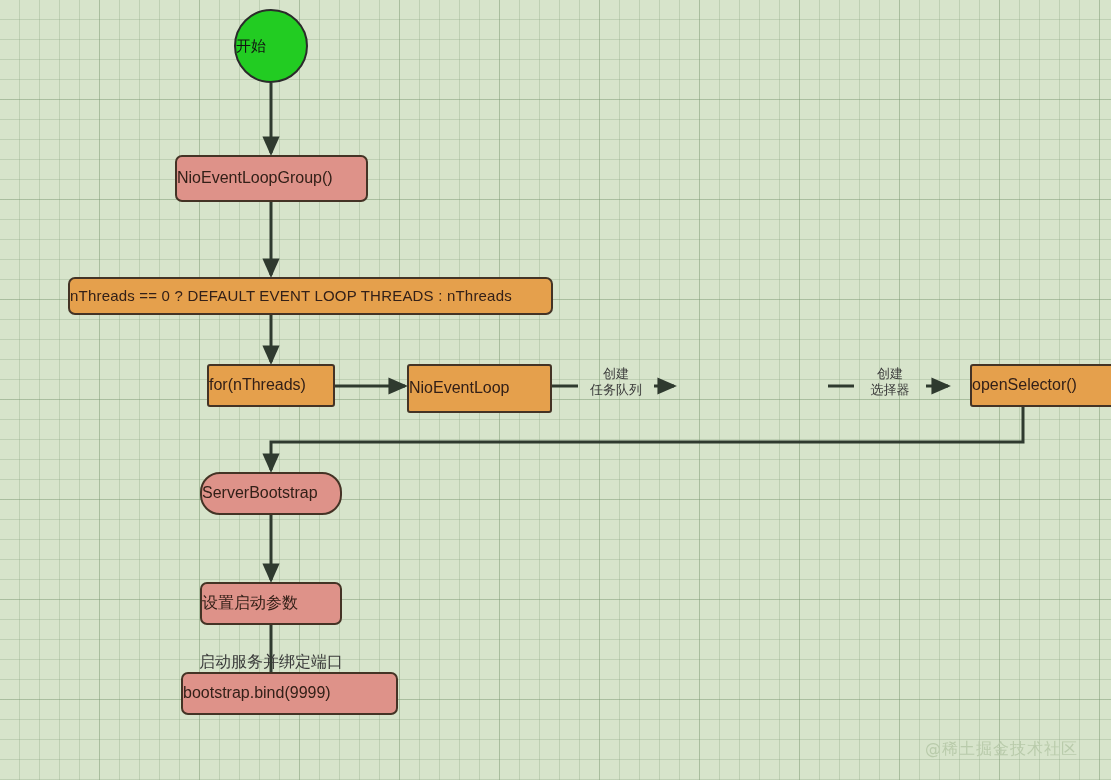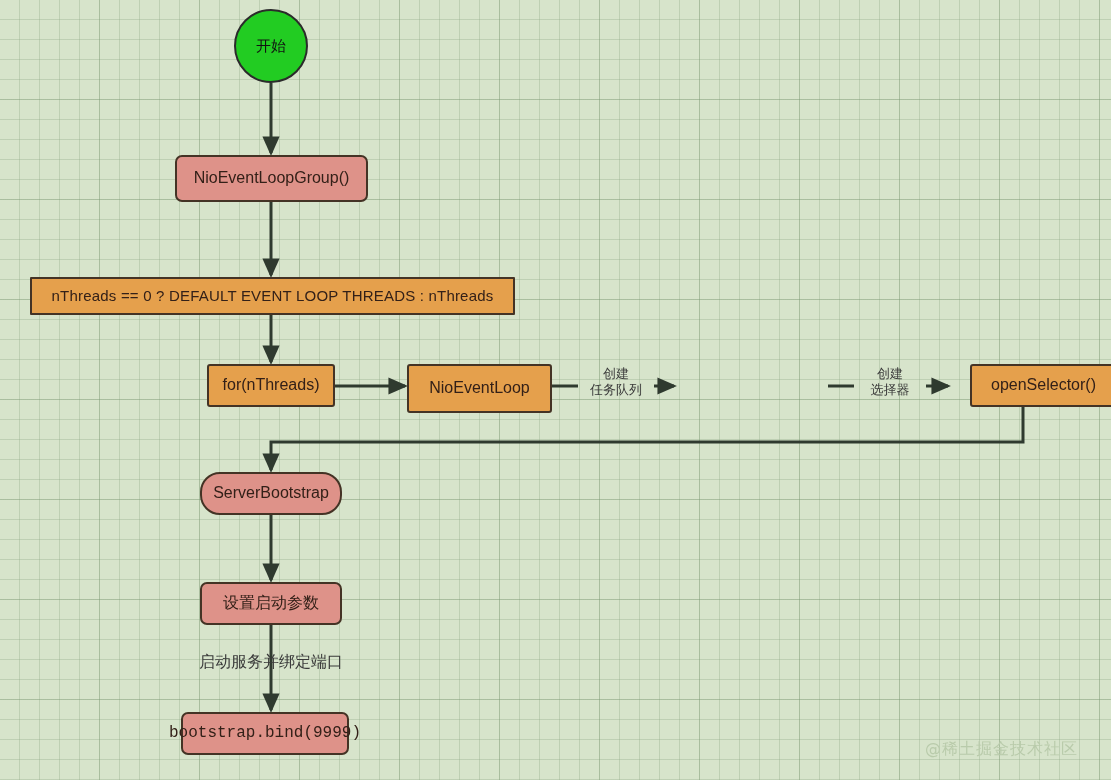--- a/index.html
+++ b/index.html
@@ -33,21 +33,21 @@
     left: 0; top: 0;
     width: 1111px;
     height: 780px;
     pointer-events: none;
   }
   .node {
     position: absolute;
     box-sizing: border-box;
     display: flex;
     align-items: center;
-    justify-content: center;
+    justify-content: flex-start;
     text-align: center;
     color: #332018;
     border: 2px solid #443325;
     line-height: 1.15;
   }
   .node-start {
     border-radius: 50%;
     background: #22cc22;
     border: 2px solid #2b2b2b;
     font-size: 15px;
@@ -58,23 +58,24 @@
     border-radius: 7px;
     font-size: 16px;
   }
   .node-orange {
     background: #e5a04c;
     border-radius: 3px;
     font-size: 16px;
   }
   .node-orange-wide {
     background: #e5a04c;
-    border-radius: 1px;
+    border-radius: 7px;
     font-size: 15px;
     letter-spacing: 0.2px;
+    margin-left: 38px;
   }
   .edge-label {
     position: absolute;
     font-size: 13px;
     color: #3a3a3a;
     text-align: center;
     line-height: 1.25;
     white-space: pre-line;
     pointer-events: none;
   }
@@ -150,21 +151,21 @@
   </div>
 
   <div class="node node-red" style="left:200px; top:472px; width:142px; height:43px;border-radius:20px;">
     <span>ServerBootstrap</span>
   </div>
 
   <div class="node node-red" style="left:200px; top:582px; width:142px; height:43px;">
     <span>设置启动参数</span>
   </div>
 
-  <div class="node node-red" style="left:181px; top:712px; width:168px; height:43px;font-family:Liberation Mono, monospace;">
+  <div class="node node-red" style="left:181px; top:672px; width:217px; height:43px;">
     <span>bootstrap.bind(9999)</span>
   </div>
 
   <div class="edge-label" style="left:578px; top:366px; width:76px;">创建
 任务队列</div>
 
   <div class="edge-label" style="left:854px; top:366px; width:72px;">创建
 选择器</div>
 
   <div class="edge-label" style="left:196px; top:652px; width:150px; font-size:16px;">启动服务并绑定端口</div>

